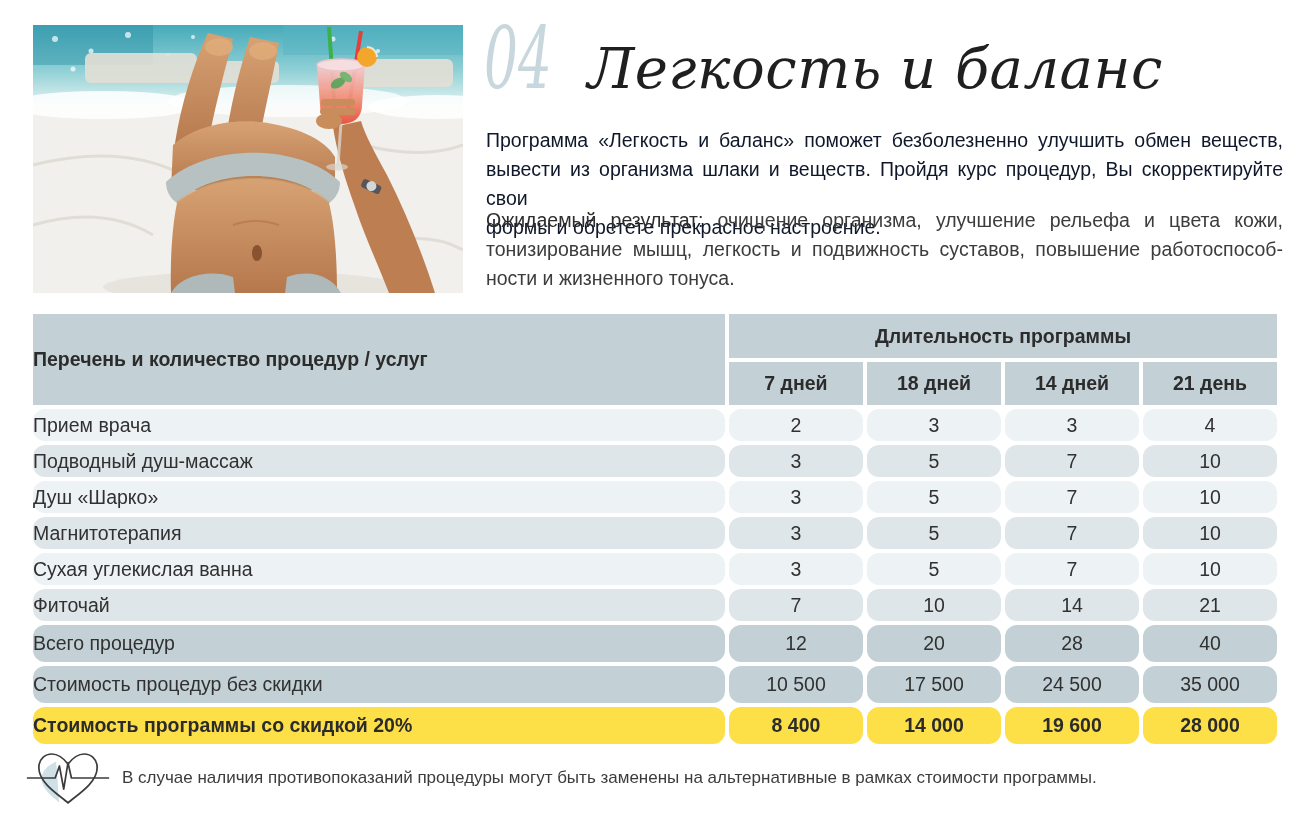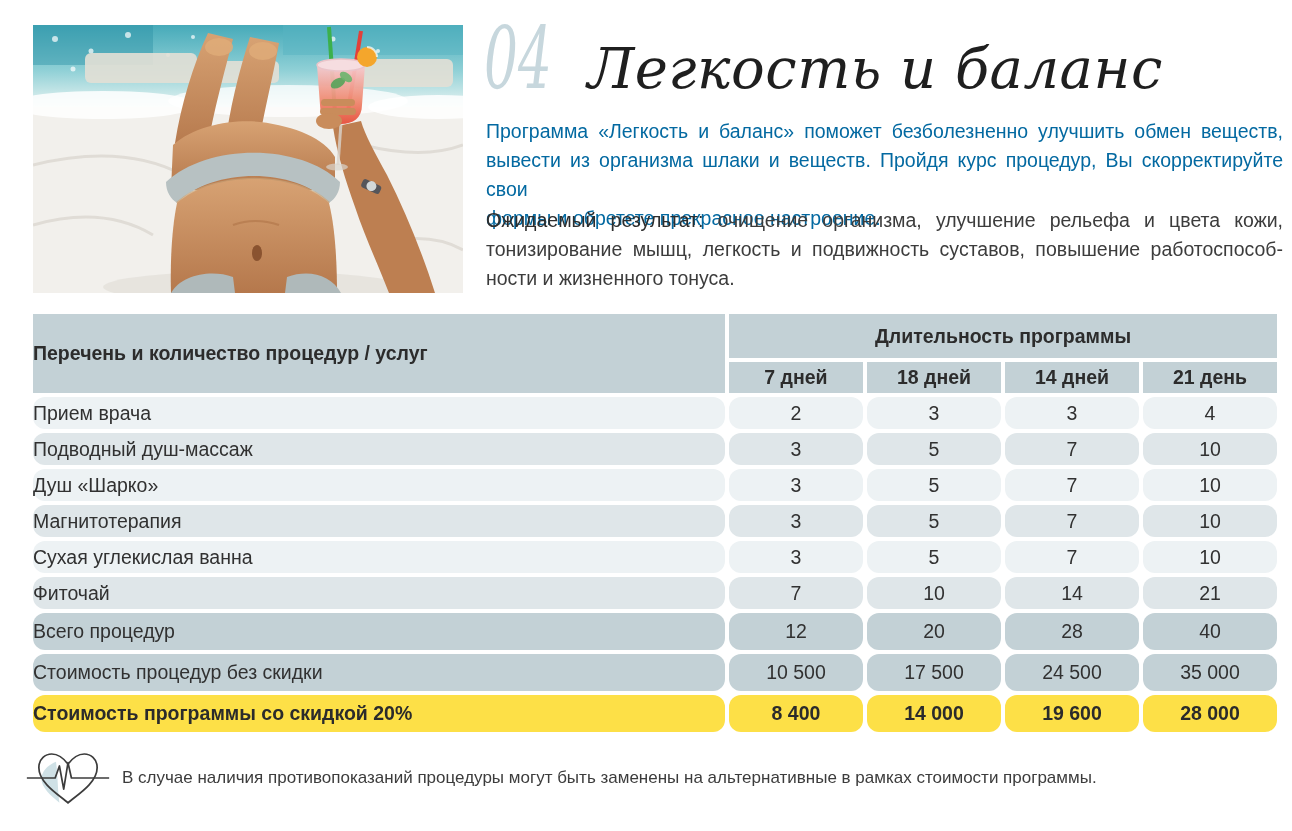--- a/index.html
+++ b/index.html
@@ -12,37 +12,37 @@
 
   
   .titlebar{position:absolute;left:484px;top:14px;display:flex;align-items:baseline;height:88px;}
   .pagenum{font-family:"DejaVu Serif", serif;font-style:italic;font-weight:400;
            font-size:86px;line-height:88px;color:#c7d7dd;
            display:inline-block;transform:scaleX(.62);transform-origin:left bottom;}
   .ptitle{font-family:"DejaVu Serif", serif;font-style:italic;font-weight:400;
           font-size:56px;line-height:88px;color:#1f1f1f;margin-left:-6px;letter-spacing:.5px;}
 
   
-  .intro{position:absolute;left:486px;top:117px;width:797px;font-size:19.5px;line-height:29px;color:#0369a1;}
+  .intro{position:absolute;left:486px;top:126px;width:797px;font-size:19.5px;line-height:29px;color:#0f172a;}
   .expected{position:absolute;left:486px;top:206px;width:797px;font-size:19.5px;line-height:29px;color:#3c3c3c;}
   .jline{text-align:justify;text-align-last:justify;}
   .lline{text-align:left;}
   .lead{font-weight:normal;color:#2d2d2d;}
 
   
   .ptable{position:absolute;left:29px;top:310px;width:1252px;
           border-collapse:separate;border-spacing:4px 4px;table-layout:fixed;
           font-size:19.5px;color:#313131;}
   .ptable col.c0{width:692px;}
   .ptable col.cn{width:134px;}
   .ptable th,.ptable td{padding:0;vertical-align:middle;}
   .left-head{background:#c3d1d6;text-align:left;padding-left:37px;
              font-weight:bold;color:#2c2c2c;}
   .span-head{background:#c3d1d6;height:44px;font-weight:bold;color:#2c2c2c;text-align:center;}
-  .sub-head{background:#c3d1d6;height:31px;font-weight:bold;color:#2c2c2c;text-align:center;}
+  .sub-head{background:#c3d1d6;height:43px;font-weight:bold;color:#2c2c2c;text-align:center;}
   .ptable td{height:32px;border-radius:12px;}
   .lbl{text-align:left;padding-left:37px;}
   .val{text-align:center;}
   .r-light td{background:#edf2f4;}
   .r-mid td{background:#dfe6e9;}
   .r-dark td{background:#c3d1d6;height:37px;margin-left:27px;}
   .r-bold td{background:#fde047;height:37px;font-weight:bold;color:#2b2b2b;margin-top:44px;}
 
   
   .footnote{position:absolute;left:26px;top:748px;width:1258px;

